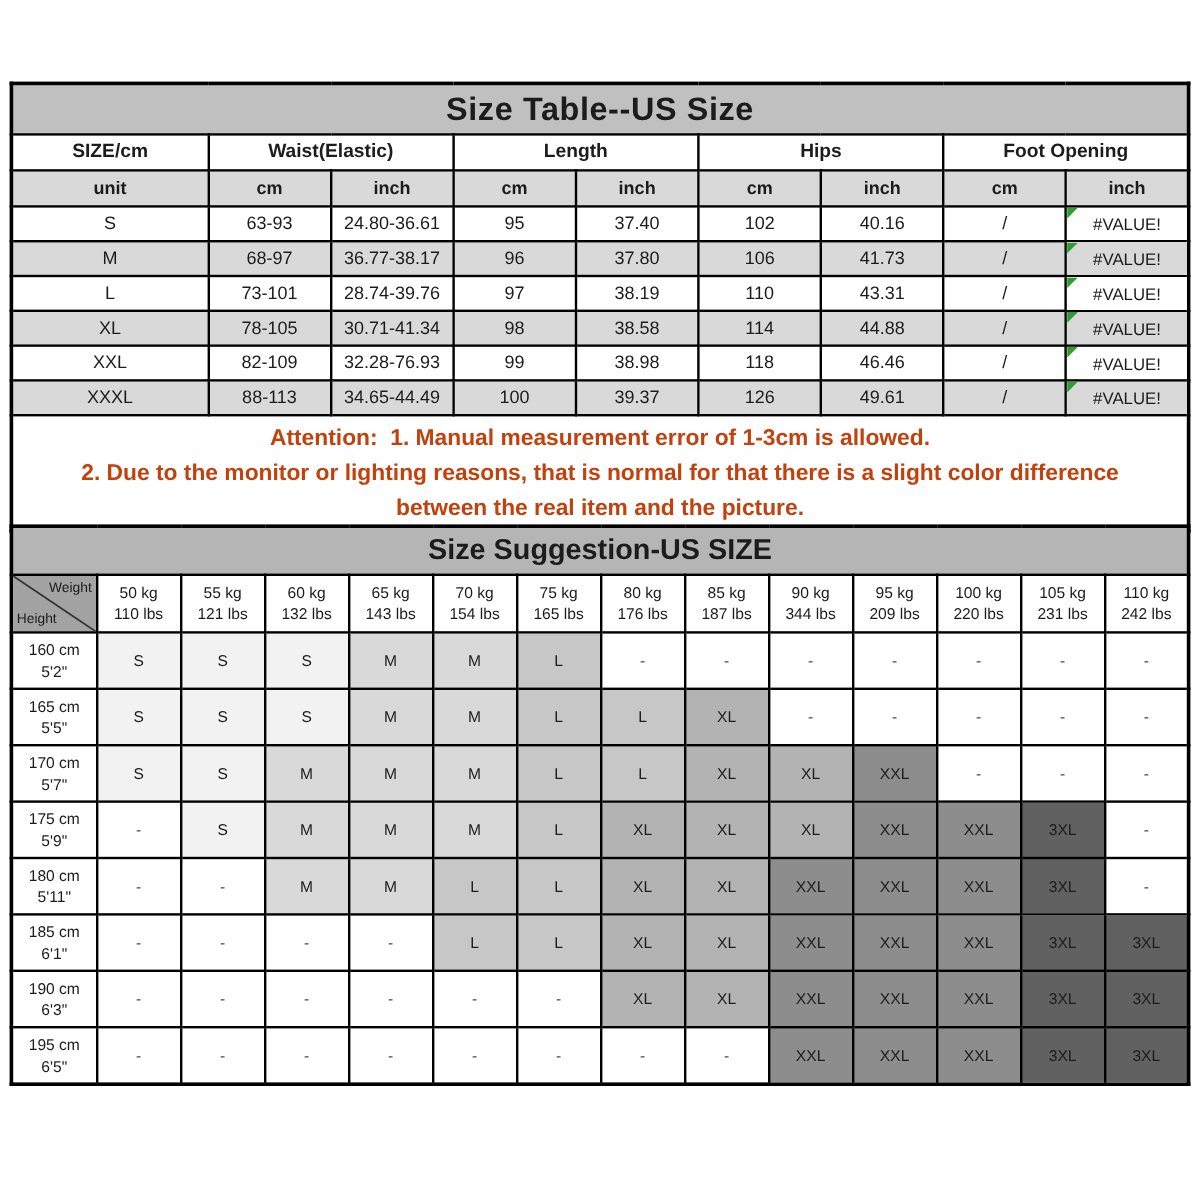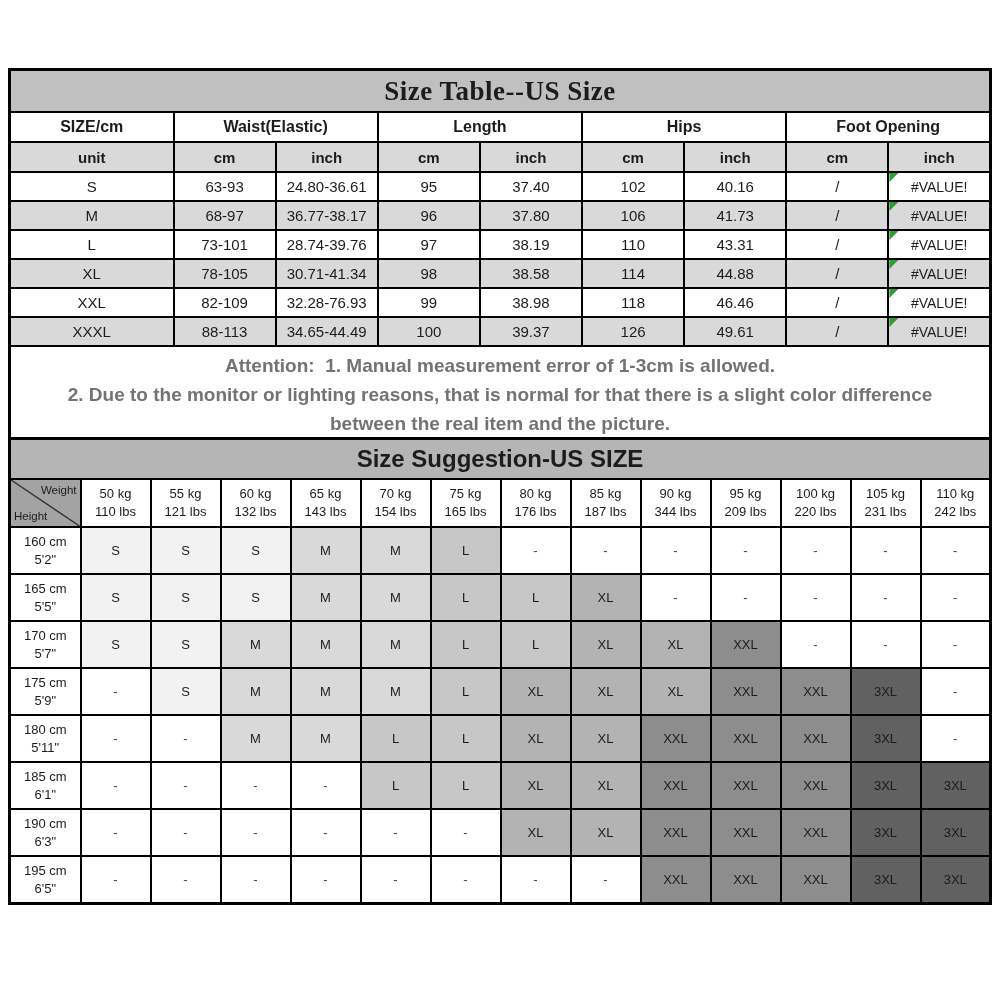--- a/index.html
+++ b/index.html
@@ -48,21 +48,21 @@
 <body>
 
 <div class="block1">
   <table>
     <colgroup>
         <col style="width:164px">
         <col span="8">
       </colgroup>
     <tbody>
       <tr>
-        <td class="t1-title" colspan="9" style="background: rgb(192, 192, 192); font-family: Liberation Serif, serif;">Size Table--US Size</td>
+        <td class="t1-title" colspan="9" style="background: rgb(192, 192, 192);">Size Table--US Size</td>
       </tr>
       <tr id="group-header-row">
           <td colspan="1" class="group-h">SIZE/cm</td>
           <td colspan="2" class="group-h">Waist(Elastic)</td>
           <td colspan="2" class="group-h">Length</td>
           <td colspan="2" class="group-h">Hips</td>
           <td colspan="2" class="group-h">Foot Opening</td>
         </tr>
       <tr id="unit-row" class="unit-row">
           <td>unit</td>
@@ -139,21 +139,21 @@
           <td>100</td>
           <td>39.37</td>
           <td>126</td>
           <td>49.61</td>
           <td>/</td>
           <td class="err"><span class="tri" style="background: rgb(46, 158, 46);"></span><span>#VALUE!</span></td>
         </tr>
       </tbody>
     <tbody>
       <tr>
-        <td id="attention-cell" class="attention-cell" colspan="9" style="color: #737373;">
+        <td id="attention-cell" class="attention-cell" colspan="9" style="color: #c2410c;">
             <div>Attention:  1. Manual measurement error of 1-3cm is allowed.</div>
             <div>2. Due to the monitor or lighting reasons, that is normal for that there is a slight color difference</div>
             <div>between the real item and the picture.</div>
           </td>
       </tr>
     </tbody>
   </table>
 </div>
 
 <div class="block2">

